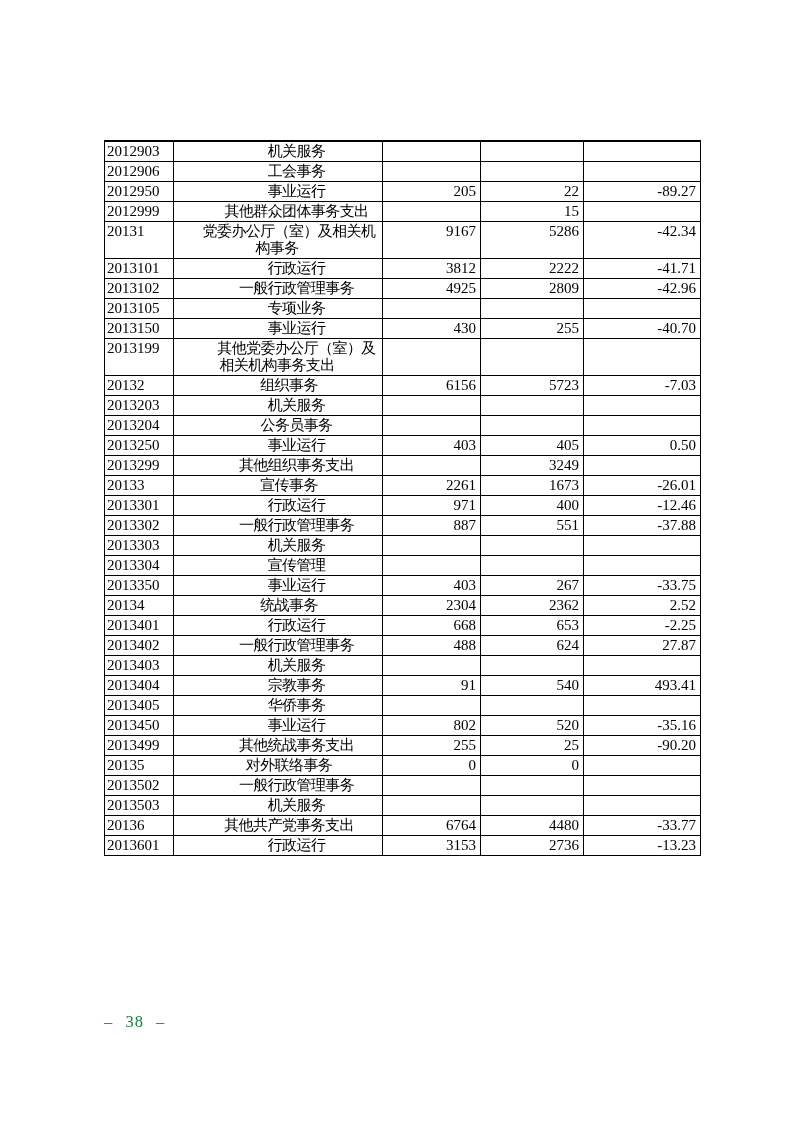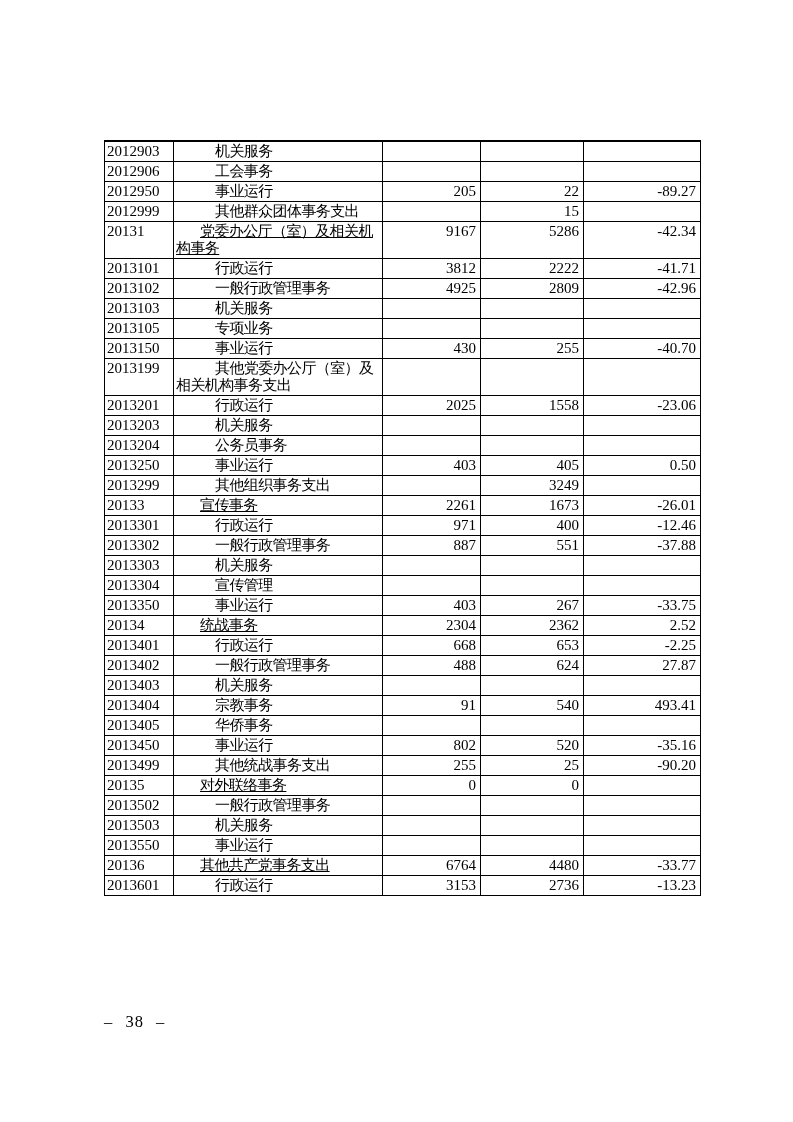--- a/index.html
+++ b/index.html
@@ -38,36 +38,37 @@
     white-space: nowrap;
     padding-left: 2px;
     margin-left: 12px;
   }
   td.td-name {
     font-size: 14px;
     letter-spacing: -0.6px;
     padding-left: 3px;
     padding-right: 3px;
     word-break: break-all;
-  }
-  td.td-name.lvl1 { text-indent: 24px; text-decoration: underline; }
+    text-align: center;
+  }
+  td.td-name.lvl1 { text-indent: 24px; }
   td.td-name.lvl2 { text-indent: 39px; }
   td.td-num {
     text-align: right;
     white-space: nowrap;
     padding-right: 4px;
   }
   .page-number {
     position: absolute;
     left: 104px;
     top: 1012px;
     font-size: 16.5px;
     letter-spacing: 1px;
     word-spacing: 7px;
-    color: #000000;
+    color: #15803d;
   }
 </style>
 </head>
 <body>
 
 <div class="page">
   <table class="budget">
     <colgroup>
       <col style="width:69px">
       <col style="width:209px">
@@ -119,27 +120,20 @@
           <td class="td-num">-41.71</td>
         </tr>
         <tr>
           <td class="td-code">2013102</td>
           <td class="td-name lvl2">一般行政管理事务</td>
           <td class="td-num">4925</td>
           <td class="td-num">2809</td>
           <td class="td-num">-42.96</td>
         </tr>
         <tr>
-          <td class="td-code">2013103</td>
-          <td class="td-name lvl2">机关服务</td>
-          <td class="td-num"></td>
-          <td class="td-num"></td>
-          <td class="td-num"></td>
-        </tr>
-        <tr>
           <td class="td-code">2013105</td>
           <td class="td-name lvl2">专项业务</td>
           <td class="td-num"></td>
           <td class="td-num"></td>
           <td class="td-num"></td>
         </tr>
         <tr>
           <td class="td-code">2013150</td>
           <td class="td-name lvl2">事业运行</td>
           <td class="td-num">430</td>
@@ -147,25 +141,25 @@
           <td class="td-num">-40.70</td>
         </tr>
         <tr>
           <td class="td-code">2013199</td>
           <td class="td-name lvl2">其他党委办公厅（室）及相关机构事务支出</td>
           <td class="td-num"></td>
           <td class="td-num"></td>
           <td class="td-num"></td>
         </tr>
         <tr>
-          <td class="td-code">2013201</td>
-          <td class="td-name lvl2">行政运行</td>
-          <td class="td-num">2025</td>
-          <td class="td-num">1558</td>
-          <td class="td-num">-23.06</td>
+          <td class="td-code">20132</td>
+          <td class="td-name lvl1">组织事务</td>
+          <td class="td-num">6156</td>
+          <td class="td-num">5723</td>
+          <td class="td-num">-7.03</td>
         </tr>
         <tr>
           <td class="td-code">2013203</td>
           <td class="td-name lvl2">机关服务</td>
           <td class="td-num"></td>
           <td class="td-num"></td>
           <td class="td-num"></td>
         </tr>
         <tr>
           <td class="td-code">2013204</td>
@@ -296,27 +290,20 @@
         <tr>
           <td class="td-code">2013502</td>
           <td class="td-name lvl2">一般行政管理事务</td>
           <td class="td-num"></td>
           <td class="td-num"></td>
           <td class="td-num"></td>
         </tr>
         <tr>
           <td class="td-code">2013503</td>
           <td class="td-name lvl2">机关服务</td>
-          <td class="td-num"></td>
-          <td class="td-num"></td>
-          <td class="td-num"></td>
-        </tr>
-        <tr>
-          <td class="td-code">2013550</td>
-          <td class="td-name lvl2">事业运行</td>
           <td class="td-num"></td>
           <td class="td-num"></td>
           <td class="td-num"></td>
         </tr>
         <tr>
           <td class="td-code">20136</td>
           <td class="td-name lvl1">其他共产党事务支出</td>
           <td class="td-num">6764</td>
           <td class="td-num">4480</td>
           <td class="td-num">-33.77</td>

